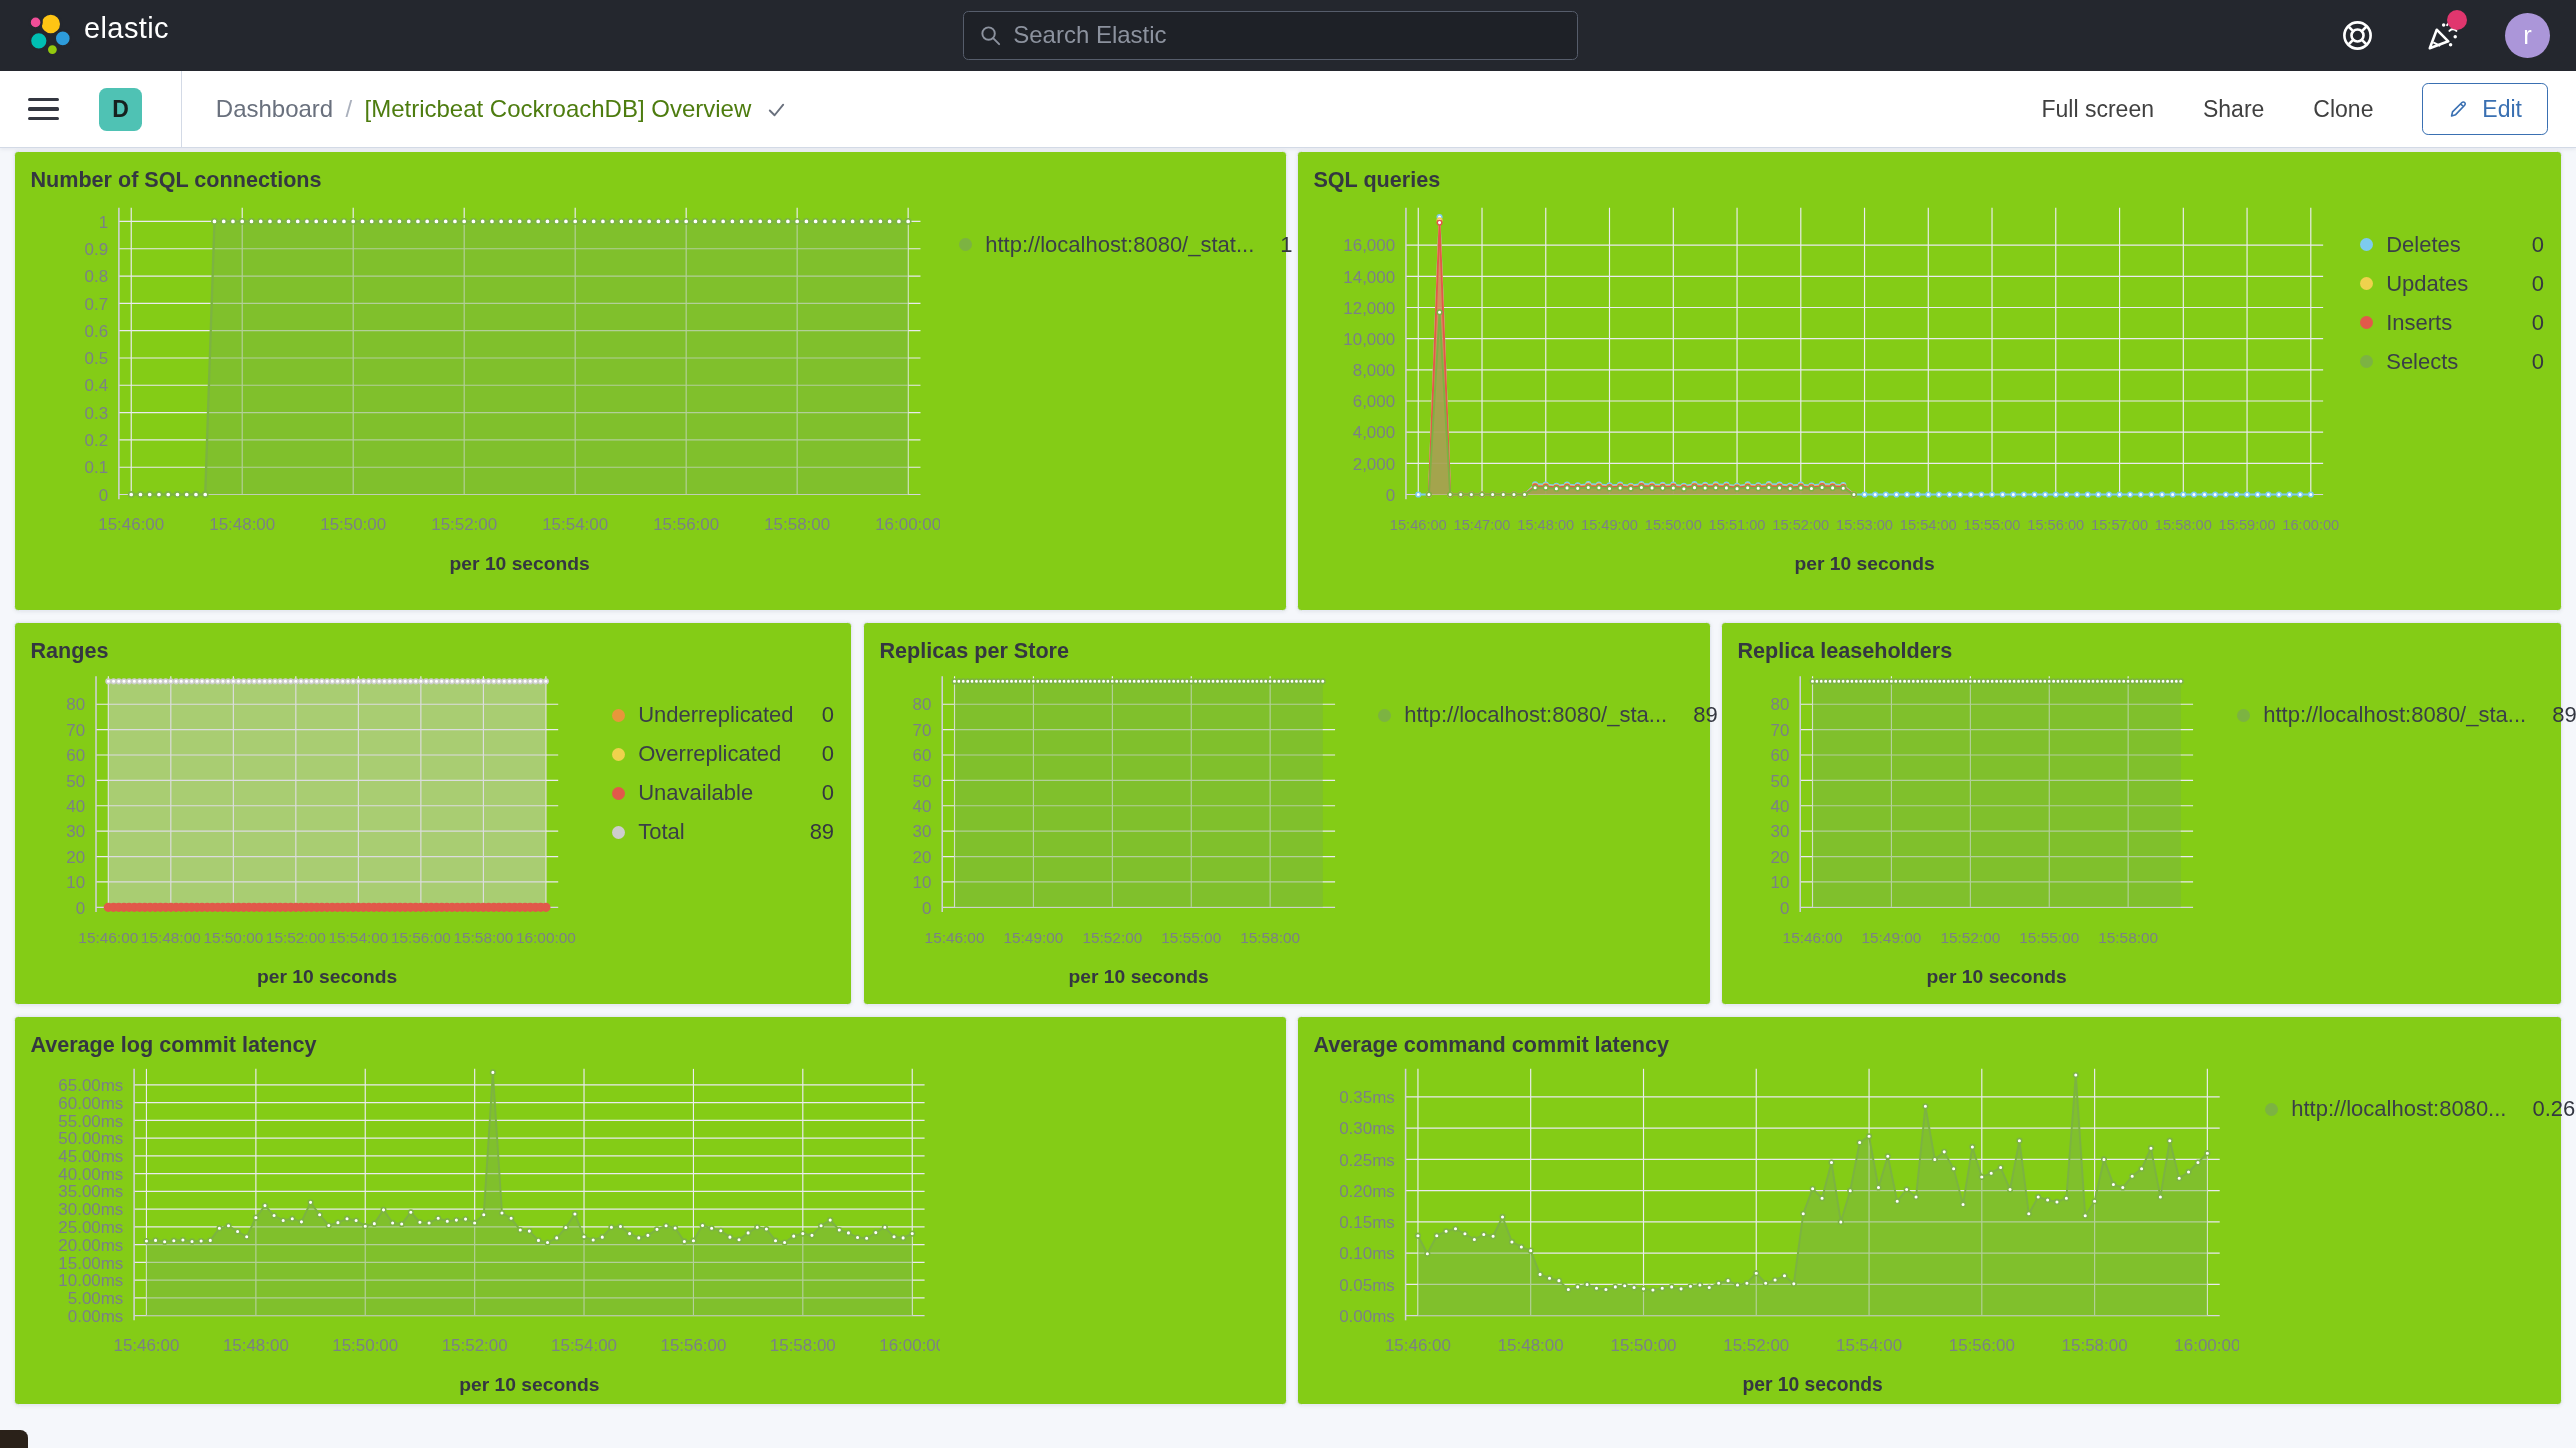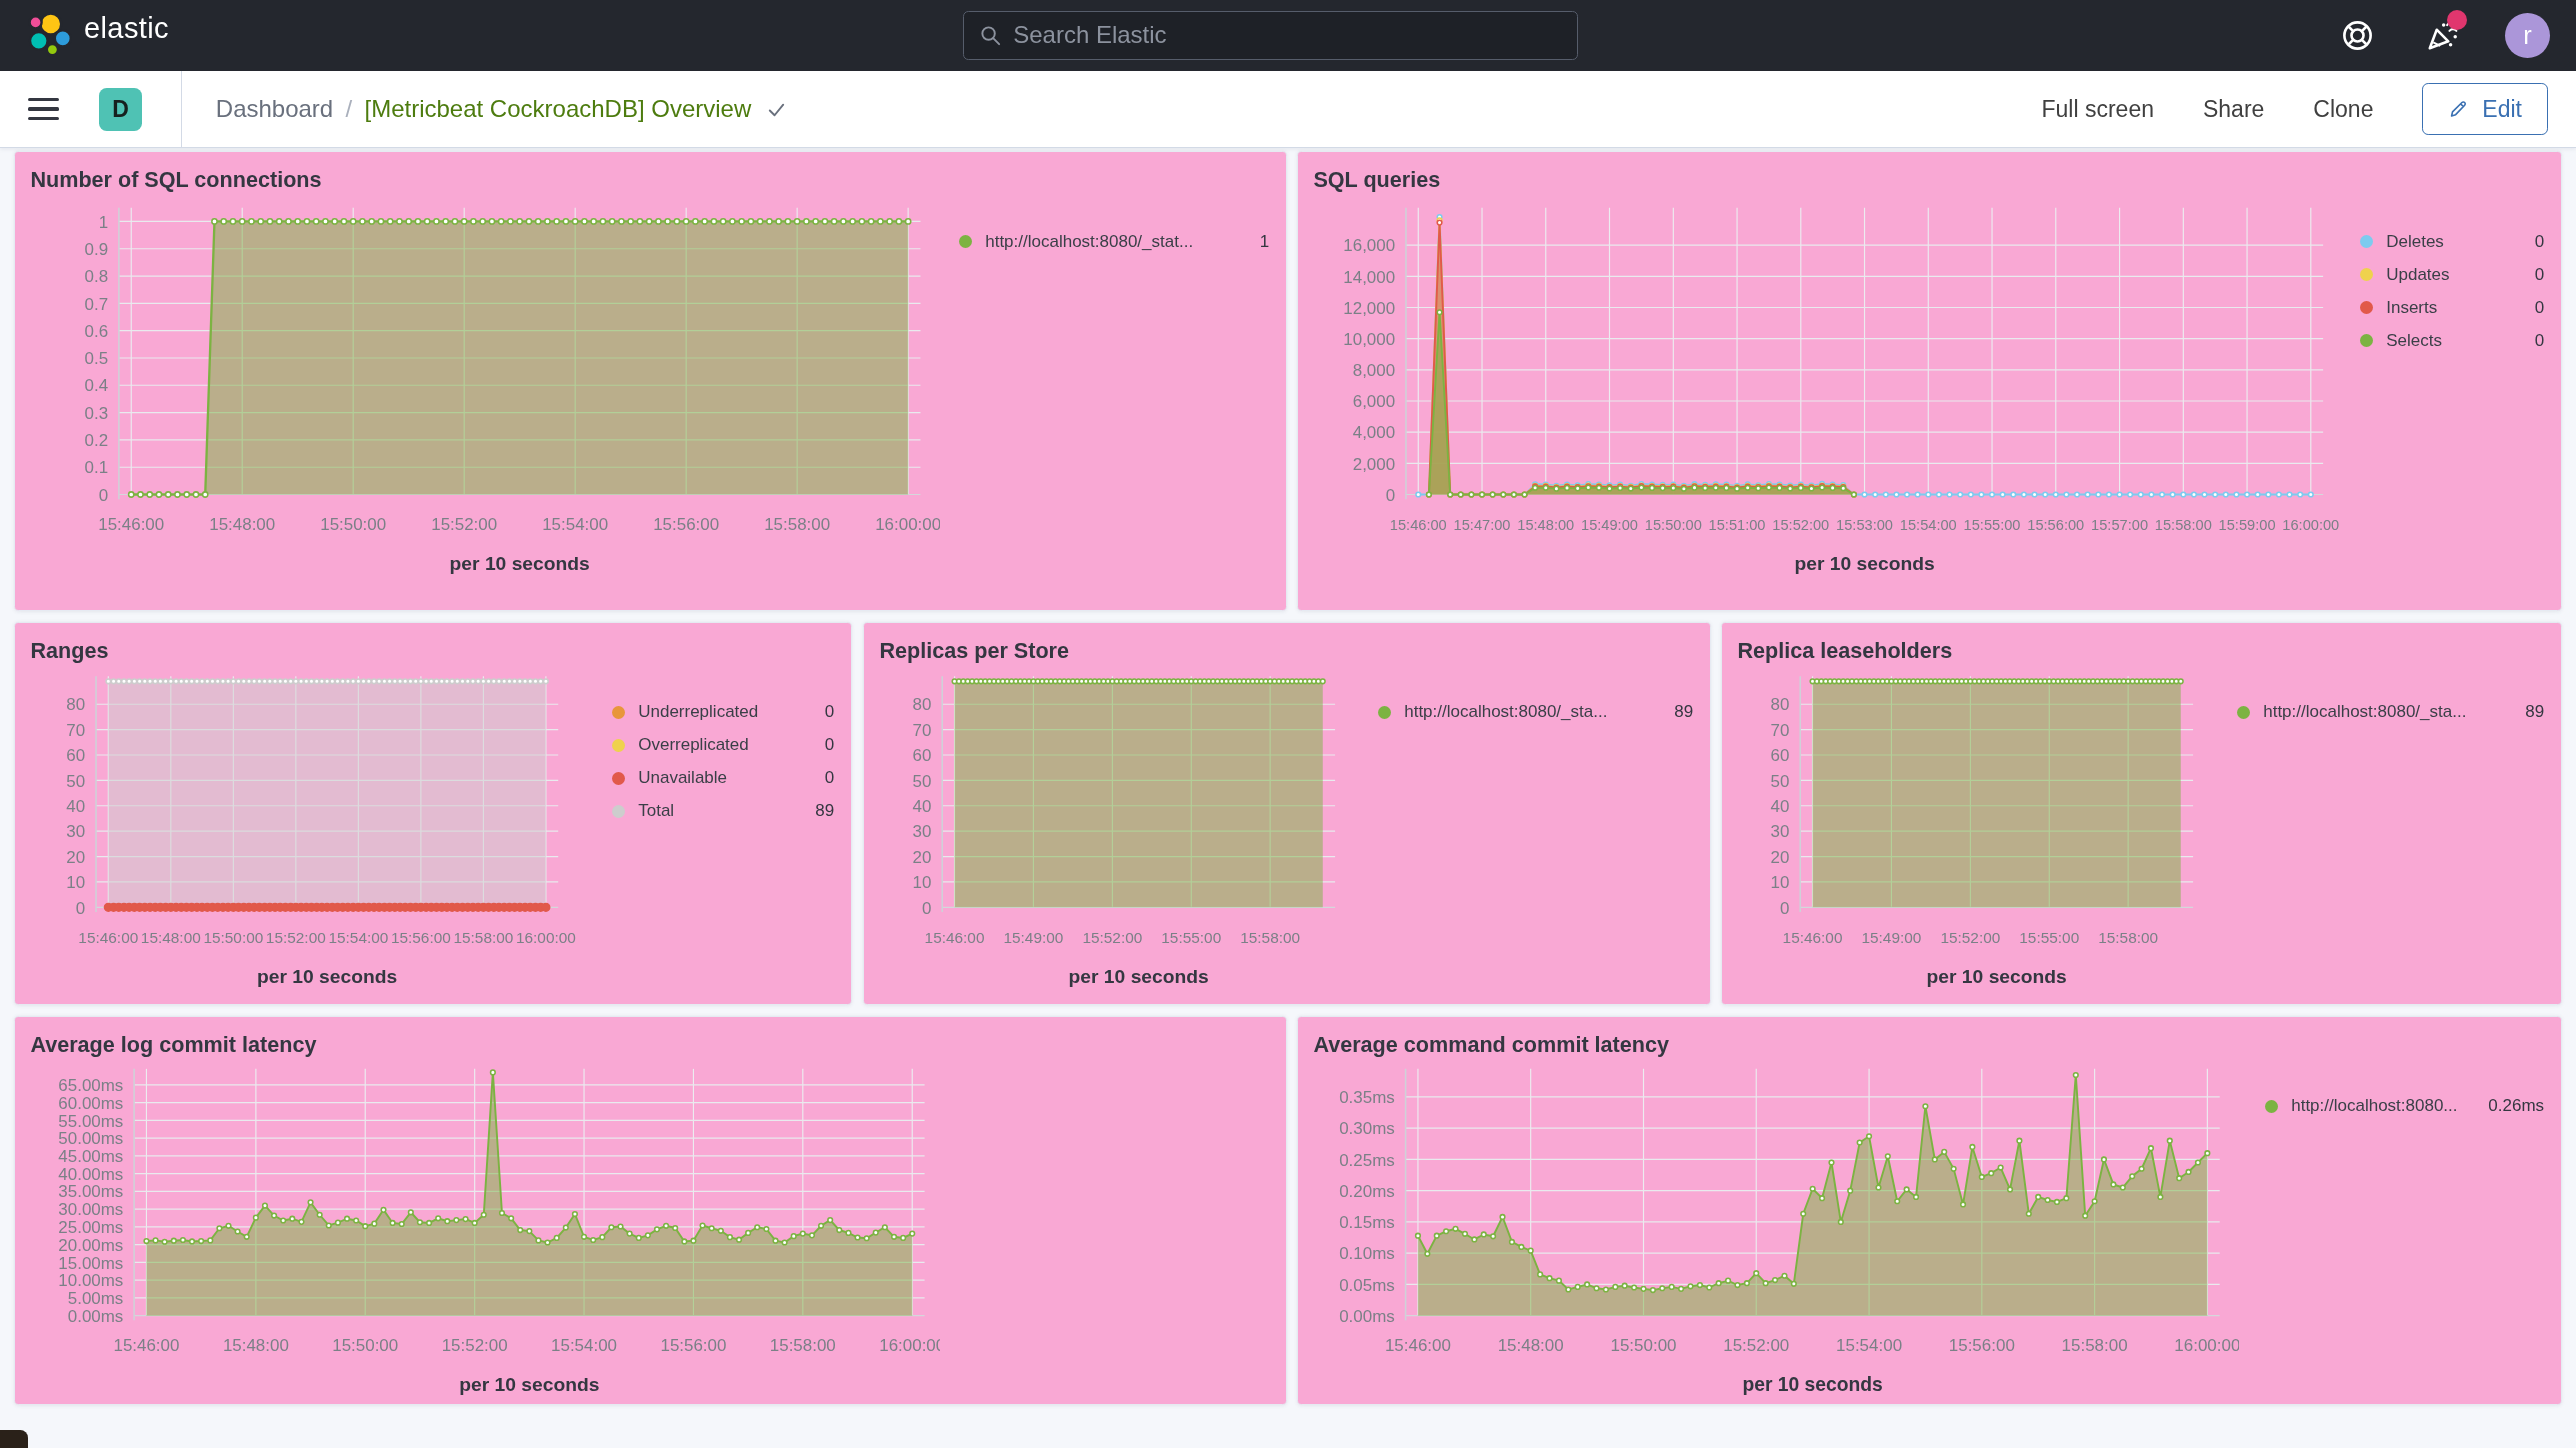--- a/index.html
+++ b/index.html
@@ -41,32 +41,32 @@
   .crumb-sep { font-size: 24px; color: #aab0bc; margin: 0 12.3px; }
   .crumb-title { font-size: 24px; color: #4d7c0f; }
   .tb-actions { margin-left: auto; display: flex; align-items: center; gap: 49px; }
   .tb-link { color: #404040; font-size: 23px; cursor: pointer; }
   .edit-btn { display: flex; align-items: center; gap: 12.3px; border: 0.8px solid #3a70b2;
     color: #3a70b2; font-size: 23px; border-radius: 6.2px; padding: 11.6px 25px;
     background: #fff; cursor: pointer; }
 
   
   .content { position: relative; width: 2576px; height: 1300px; }
-  .panel { position: absolute; background: #f9a8d4; border-radius: 4.6px;
+  .panel { position: absolute; background: #84cc16; border-radius: 4.6px;
     border: 0.8px solid #e6eaf2; box-shadow: 0 0.8px 3.9px rgba(60,70,90,0.09);
     padding: 15.4px 12.3px 10.8px 15.4px; }
   .ptitle { font-size: 21.6px; font-weight: 700; color: #343741; margin-bottom: 3.1px; }
   .crow { display: flex; align-items: flex-start; }
   .chart { flex: none; }
   .chart text { font-family: "Liberation Sans", sans-serif; }
   .tick { fill: #7b8087; font-size: 22px; }
   .xtitle { fill: #343741; font-size: 25px; font-weight: 700; }
   .legend { display: flex; flex-direction: column; gap: 13px; padding: 35px 4.6px 0 18.5px;
     margin-left: auto; }
-  .litem { display: flex; align-items: center; font-size: 17px; color: #3a3f47;
+  .litem { display: flex; align-items: center; font-size: 22px; color: #3a3f47;
     cursor: pointer; white-space: nowrap; }
   .ldot { width: 13px; height: 13px; border-radius: 50%; flex: none; margin-right: 13px; }
   .lvalue { margin-left: auto; padding-left: 26px; color: #343741; }
 
   .corner-blob { position: absolute; left: -9.3px; bottom: -10.8px; width: 37px;
     height: 29px; background: #2a2119; border-radius: 7.7px; }
 </style>
 </head>
 <body>
 

